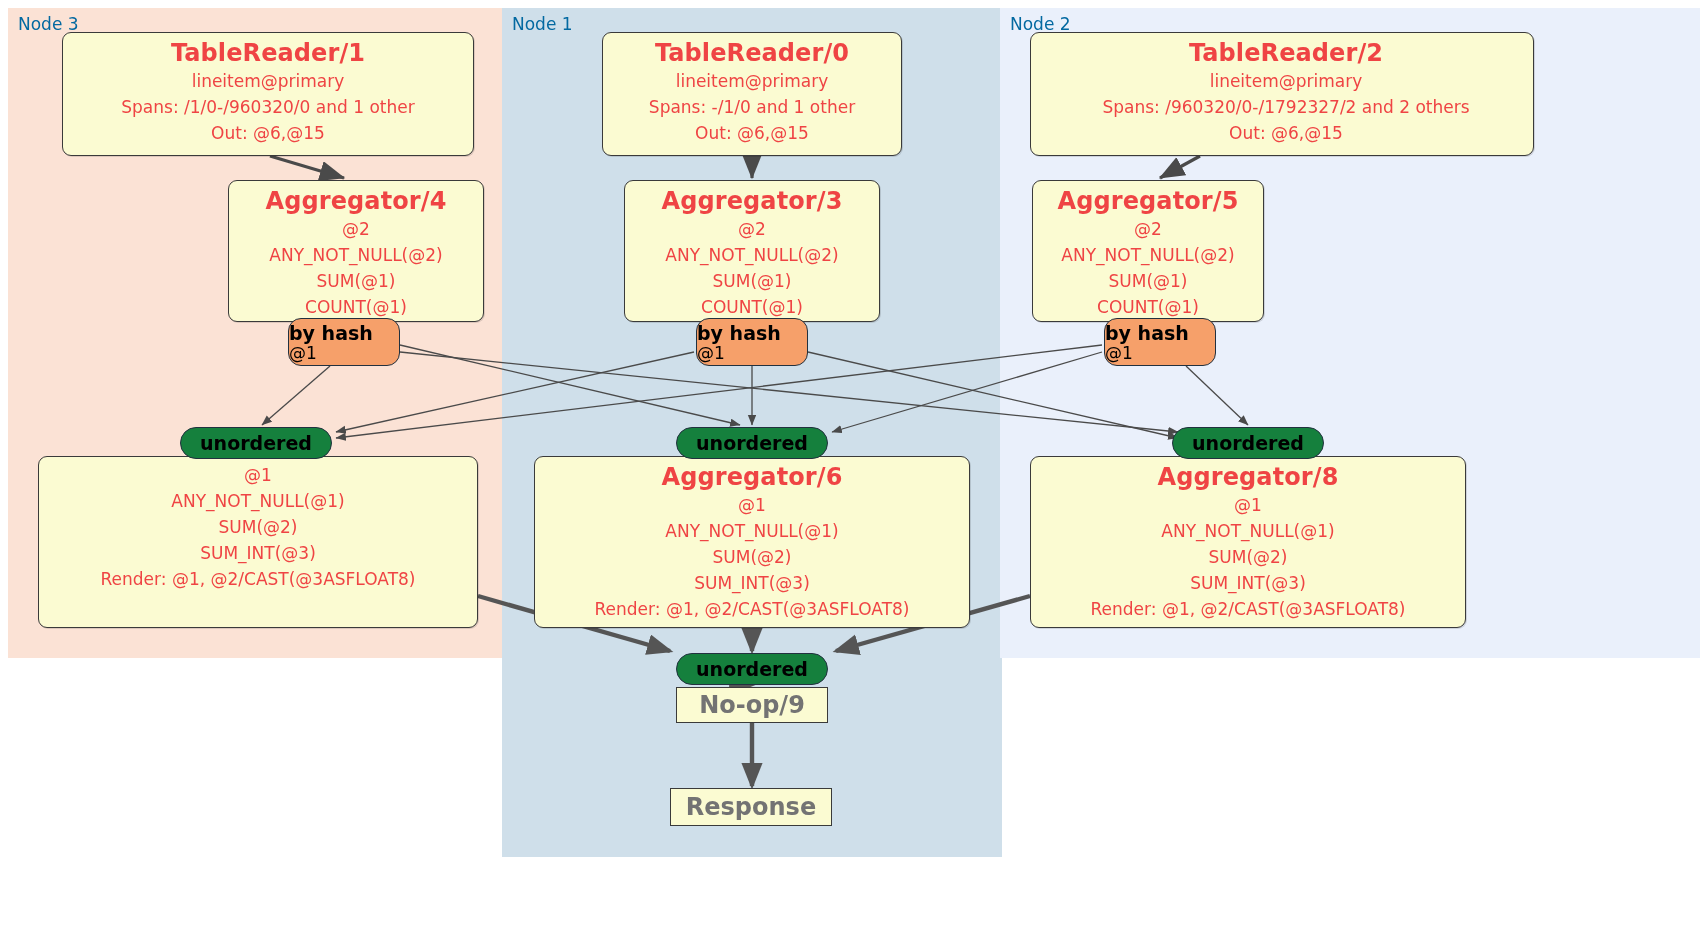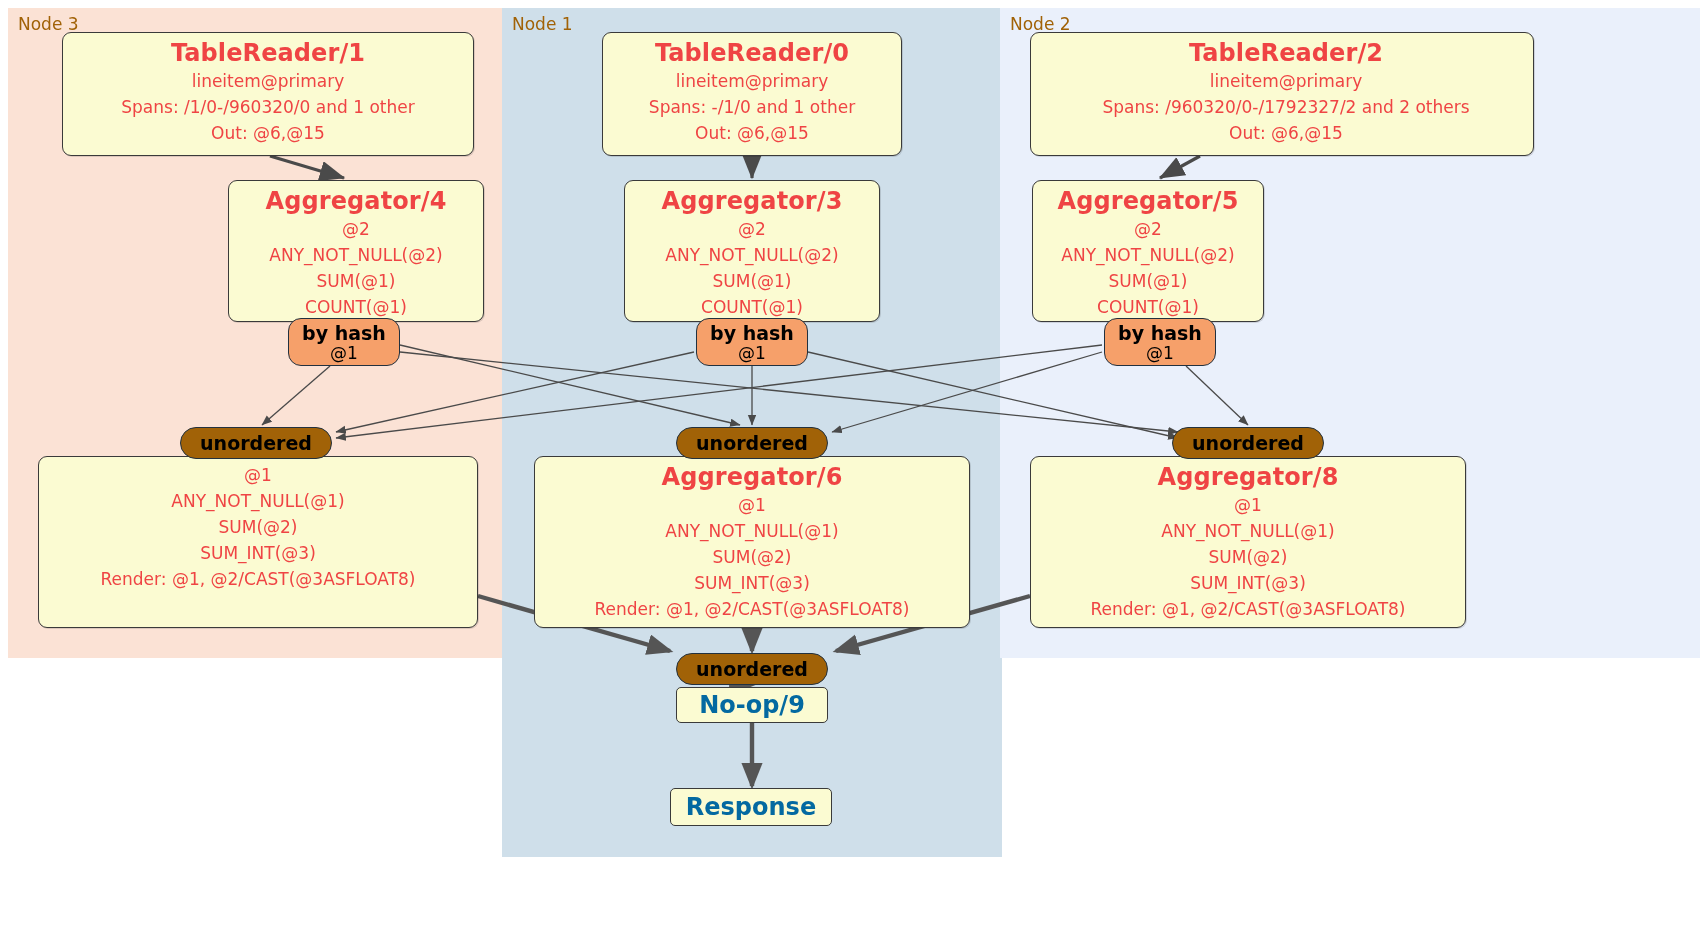--- a/index.html
+++ b/index.html
@@ -1,43 +1,43 @@
 <!DOCTYPE html>
 <html><head>
 <meta charset="utf-8">
 <style>
   html,body{margin:0;padding:0;background:#ffffff;}
   body{font-family:"DejaVu Sans","Liberation Sans",sans-serif;}
   #stage{position:relative;width:1708px;height:940px;background:#ffffff;overflow:hidden;}
 
   
   .node-region{position:absolute;box-sizing:border-box;}
-  .node-label{position:absolute;font-size:17px;color:#a16207;line-height:1;white-space:nowrap;}
+  .node-label{position:absolute;font-size:17px;color:#0369a1;line-height:1;white-space:nowrap;}
 
   
   #edges{position:absolute;left:0;top:0;width:1708px;height:940px;pointer-events:none;}
 
   
   .proc{position:absolute;box-sizing:border-box;background:#fbfbd2;border:1.6px solid #3a3a3a;
         border-radius:9px;text-align:center;color:#ef4444;padding-top:5px;
         box-shadow:1px 1px 0 rgba(0,0,0,.12);}
   .proc .ttl{font-weight:bold;font-size:24px;line-height:30px;letter-spacing:.1px;}
   .proc .ln{font-size:17px;line-height:26px;white-space:nowrap;}
 
   .smallbox{position:absolute;box-sizing:border-box;background:#fbfbd2;border:1.6px solid #3a3a3a;
-        border-radius:5px;text-align:center;display:flex;align-items:center;justify-content:center;
-        font-weight:bold;font-size:24px;color:#0369a1;}
+        border-radius:0;text-align:center;display:flex;align-items:center;justify-content:center;
+        font-weight:bold;font-size:24px;color:#737373;}
 
   
-  .badge{position:absolute;box-sizing:border-box;text-align:center;border:1.5px solid #22313f;
+  .badge{position:absolute;box-sizing:border-box;text-align:left;border:1.5px solid #22313f;
         color:#000;line-height:1.08;}
   .badge.hash{background:#f6a06a;border-radius:13px;padding-top:4px;}
   .badge.hash .b1{font-weight:bold;font-size:19px;}
   .badge.hash .b2{font-size:17px;}
-  .badge.unord{background:#a16207;border-radius:17px;font-weight:bold;font-size:19px;
+  .badge.unord{background:#15803d;border-radius:17px;font-weight:bold;font-size:19px;
         display:flex;align-items:center;justify-content:center;}
 </style>
 </head>
 <body>
 
 <div id="stage">
 
   <div id="regions">
       <div class="node-region" style="left: 8px; top: 8px; width: 496px; height: 650px; background: rgb(251, 226, 213);"></div>
       <div class="node-label" style="left: 18px; top: 16px;">Node 3</div>

